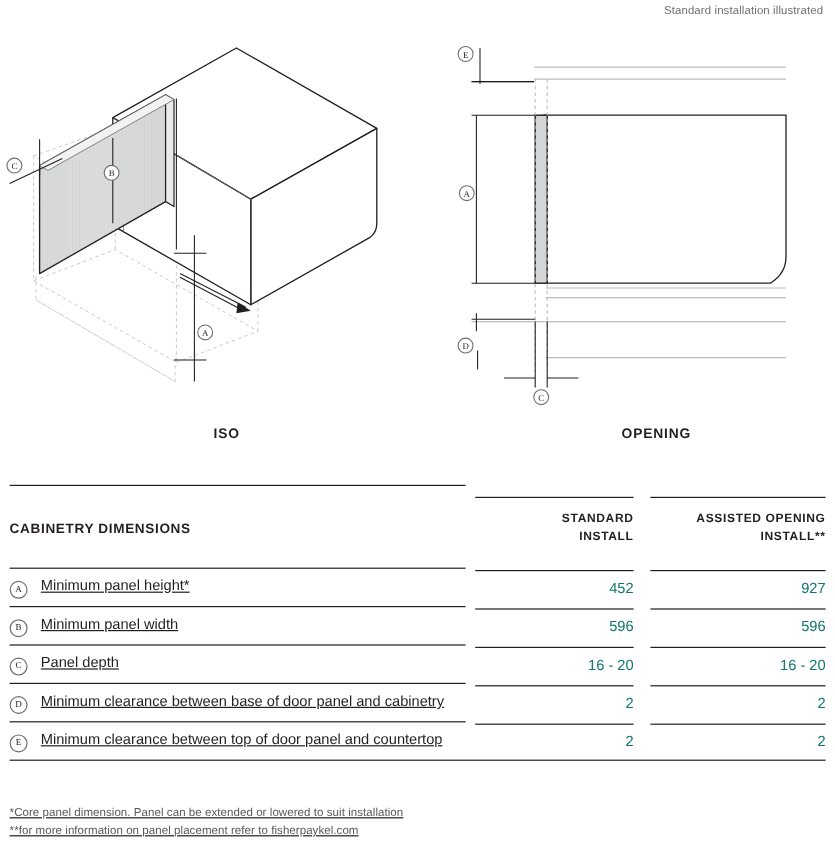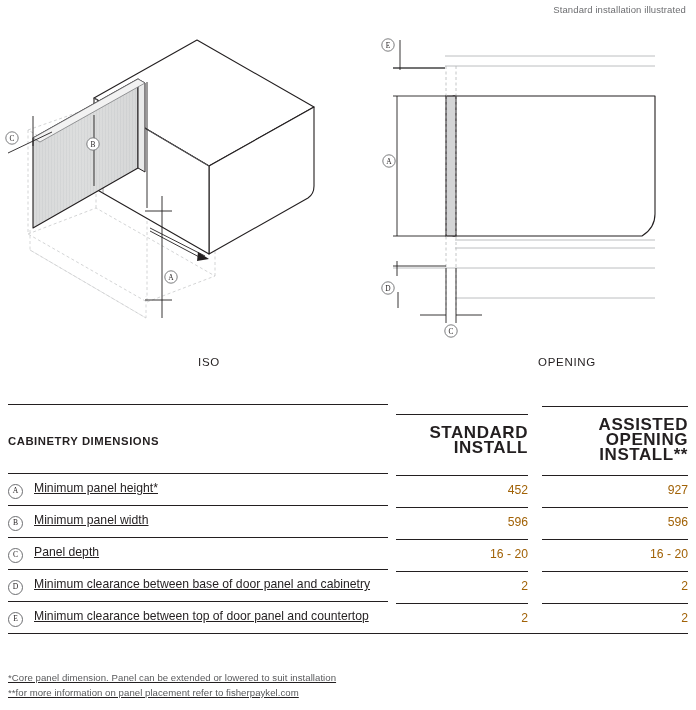--- a/index.html
+++ b/index.html
@@ -36,24 +36,23 @@
     height: 340px;
   }
   .drawing-svg { display: block; }
   .iso-wrap { position: absolute; left: 0px; top: 0px; }
   .profile-wrap { position: absolute; left: 360px; top: 0px; }
 
   
   .caption {
     position: absolute;
     font-size: 11.5px;
-    font-weight: normal;
+    font-weight: bold;
     letter-spacing: 0.7px;
     color: #231f20;
-    margin-left: 20px;
   }
   .caption-iso { left: 178px; top: 356px; }
   .caption-profile { left: 518px; top: 356px; }
 
   
   .spec-table {
     position: absolute;
     left: 8px;
     top: 404px;
     width: 680px;
@@ -85,21 +84,21 @@
 
   
   .hdr-title {
     font-size: 11.3px;
     font-weight: bold;
     letter-spacing: 0.55px;
     color: #231f20;
     padding: 30px 0 26px 0;
   }
   .hdr-colname {
-    font-size: 17px;
+    font-size: 10px;
     font-weight: bold;
     letter-spacing: 0.55px;
     text-align: right;
     line-height: 15px;
     padding: 10px 0 9px 0;
     color: #231f20;
   }
   .hdr-unit {
     font-size: 11px;
     font-weight: bold;
@@ -125,21 +124,21 @@
   }
   .row-desc .txt {
     display: inline-block;
     width: 340px;
     vertical-align: top;
     text-decoration: underline;
   }
   .row-val {
     font-size: 12.2px;
     text-align: right;
-    color: #a16207;
+    color: #0f766e;
     padding: 7px 0 7px 0;
   }
 
   
   .badge {
     display: inline-block;
     width: 13px;
     height: 13px;
     line-height: 12px;
     border: 1px solid #6d6e71;

